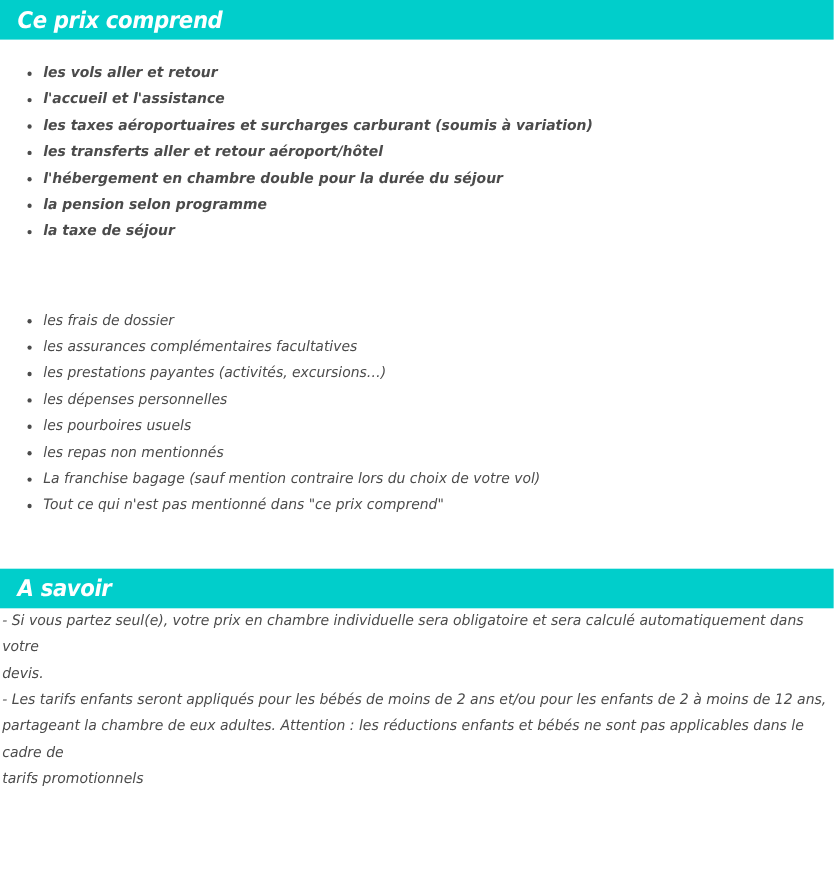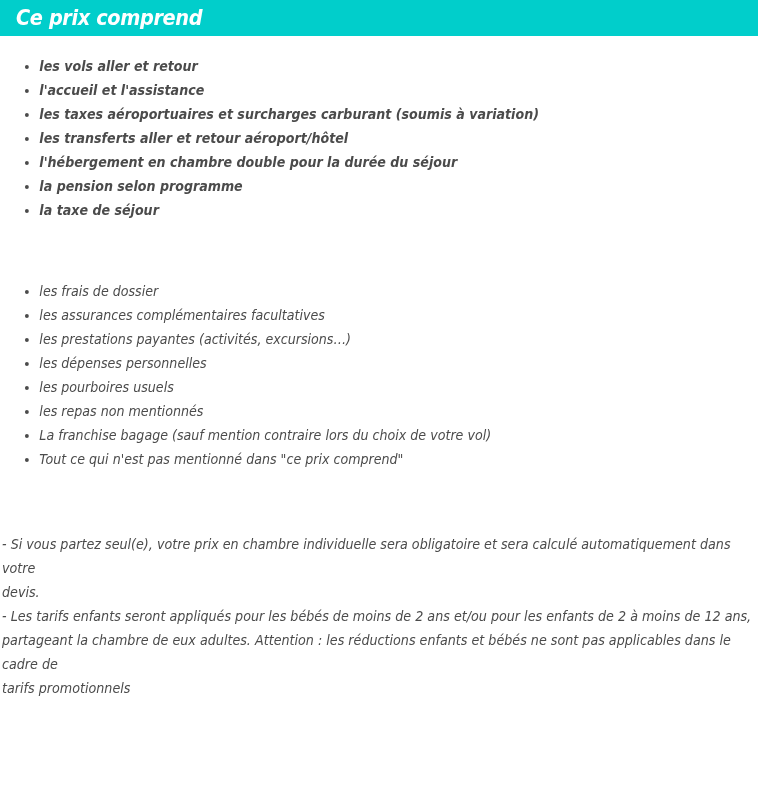--- a/index.html
+++ b/index.html
@@ -74,21 +74,20 @@
   }
 
   
   .list-block-1 { padding-top: 19px; font-weight: bold; }
   .gap-after-list-1 { height: 48px; }
 
   .list-block-2 { padding-top: 9px; }
   .gap-after-list-2 { height: 45px; }
 
   .note-block {
-    padding-top: 16px;
     padding-left: 2px;
     padding-right: 0;
   }
   .note-line {
     color: #4b4b4b;
     font-family: "DejaVu Sans", sans-serif;
     font-style: italic;
     font-size: 13.2px;
     line-height: 24px;
     transform: scaleX(0.965);
@@ -173,20 +172,23 @@
       </li>
       <li>
         <span class="bullet-dot"></span>
         <span>Tout ce qui n'est pas mentionné dans "ce prix comprend"</span>
       </li>
     </ul>
   </div>
 
   <div class="gap-after-list-2"></div>
 
+  <div class="section-bar">
+    <span class="section-title">A savoir</span>
+  </div>
 
   <div class="note-block">
     <div class="note-line">- Si vous partez seul(e), votre prix en chambre individuelle sera obligatoire et sera calculé automatiquement dans votre</div>
     <div class="note-line">devis.</div>
     <div class="note-line">- Les tarifs enfants seront appliqués pour les bébés de moins de 2 ans et/ou pour les enfants de 2 à moins de 12 ans,</div>
     <div class="note-line">partageant la chambre de eux adultes. Attention : les réductions enfants et bébés ne sont pas applicables dans le cadre de</div>
     <div class="note-line">tarifs promotionnels</div>
   </div>
 
 </div>

